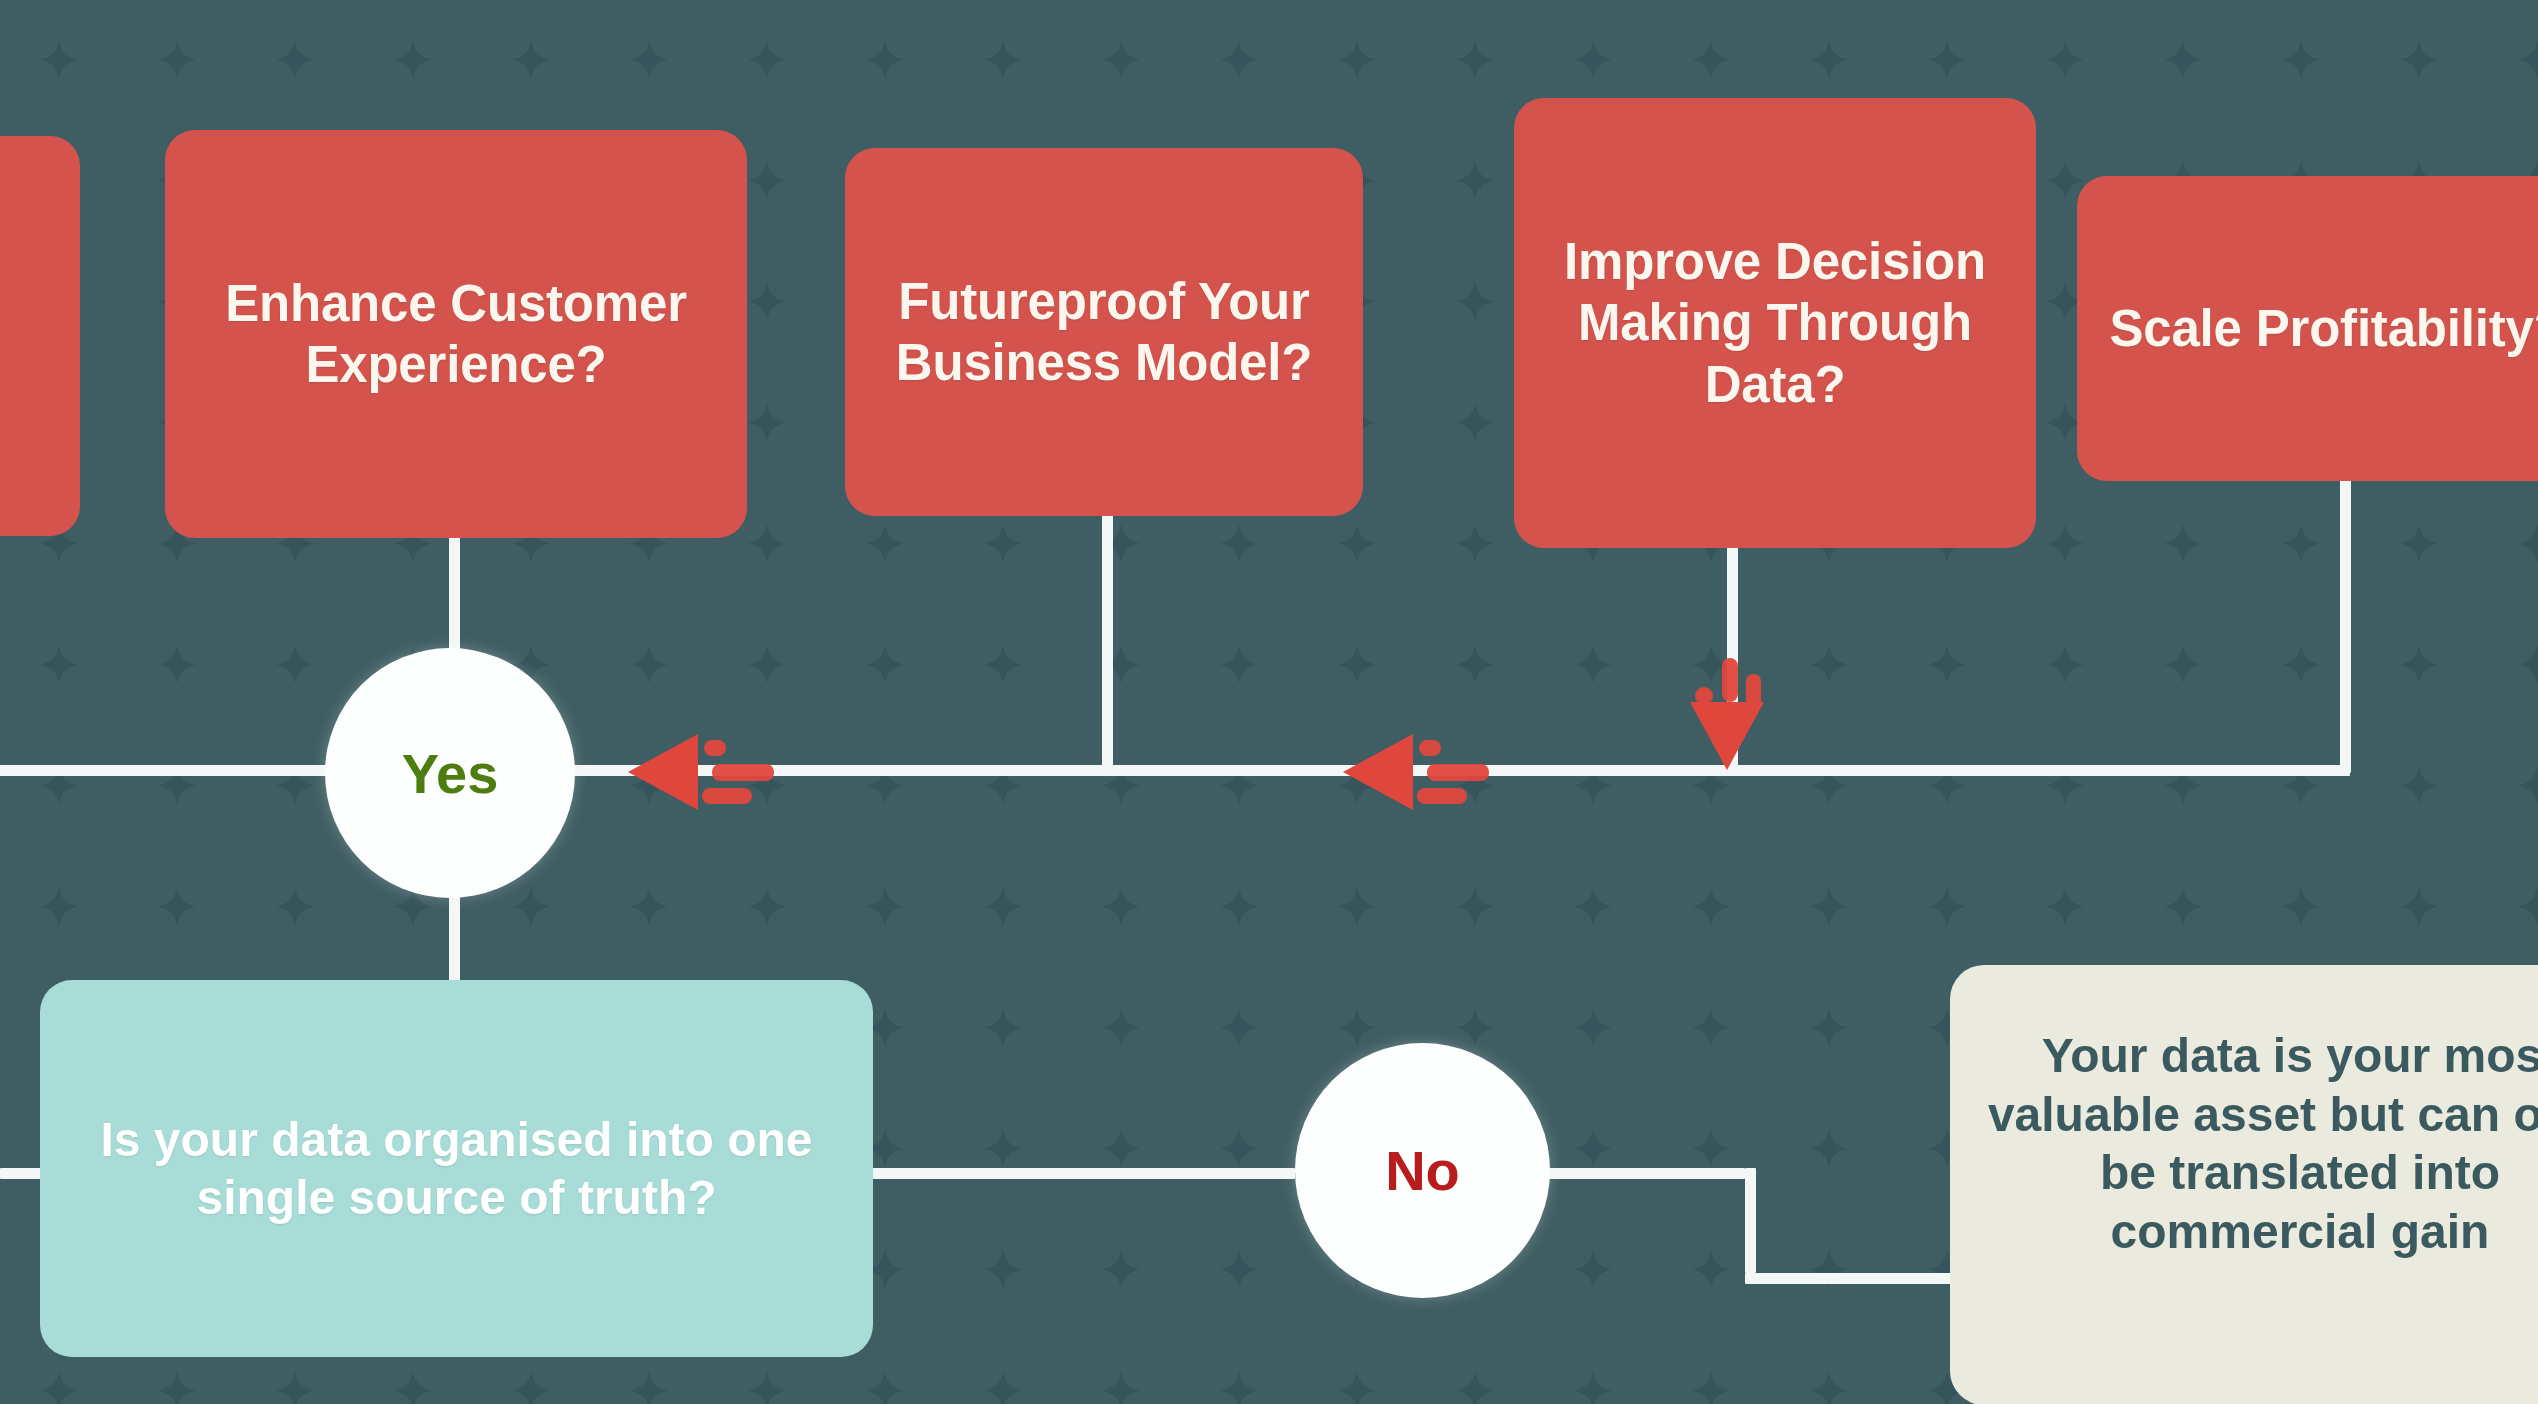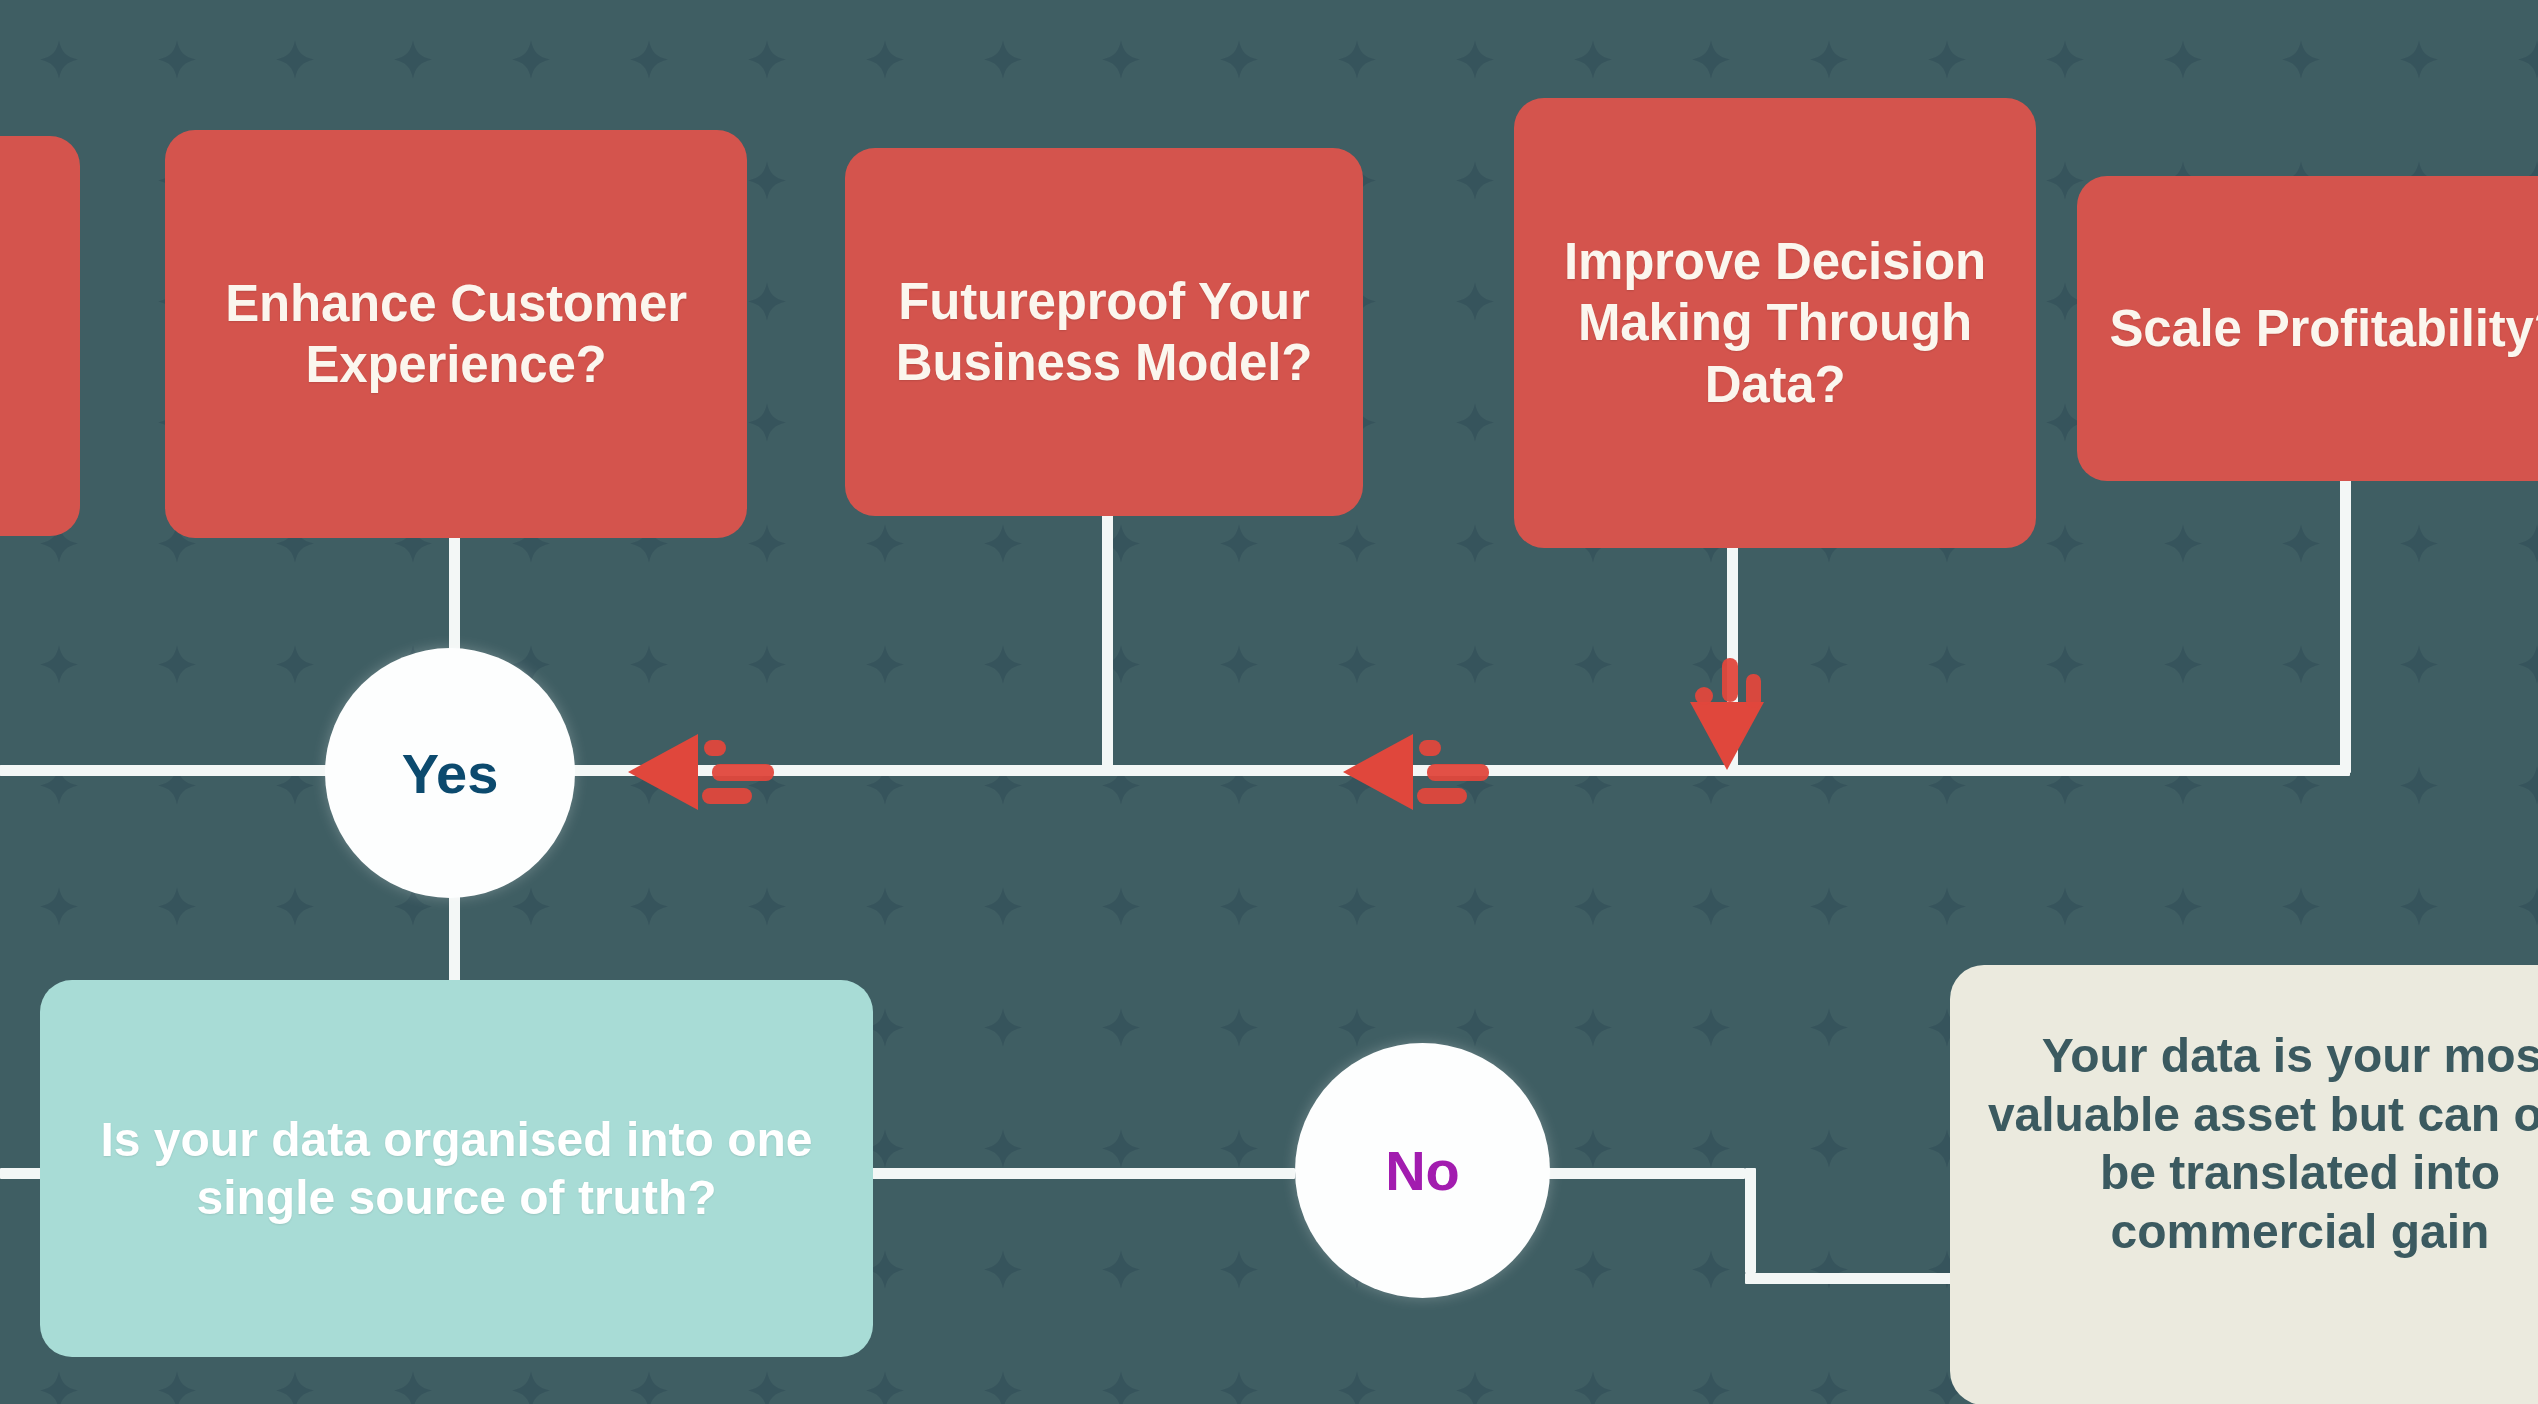--- a/index.html
+++ b/index.html
@@ -75,22 +75,22 @@
     position:absolute;
     z-index:5;
     border-radius:50%;
     background:#FDFEFE;
     display:flex;
     align-items:center;
     justify-content:center;
     font-weight:bold;
     box-shadow:0 0 14px rgba(255,255,255,.25);
   }
-  .circle-yes{color:#0c4a6e;}
-  .circle-no{color:#a21caf;}
+  .circle-yes{color:#4d7c0f;}
+  .circle-no{color:#b91c1c;}
 
   
   .arrow{
     position:absolute;
     z-index:6;
     pointer-events:none;
   }
 </style>
 </head>
 <body>

